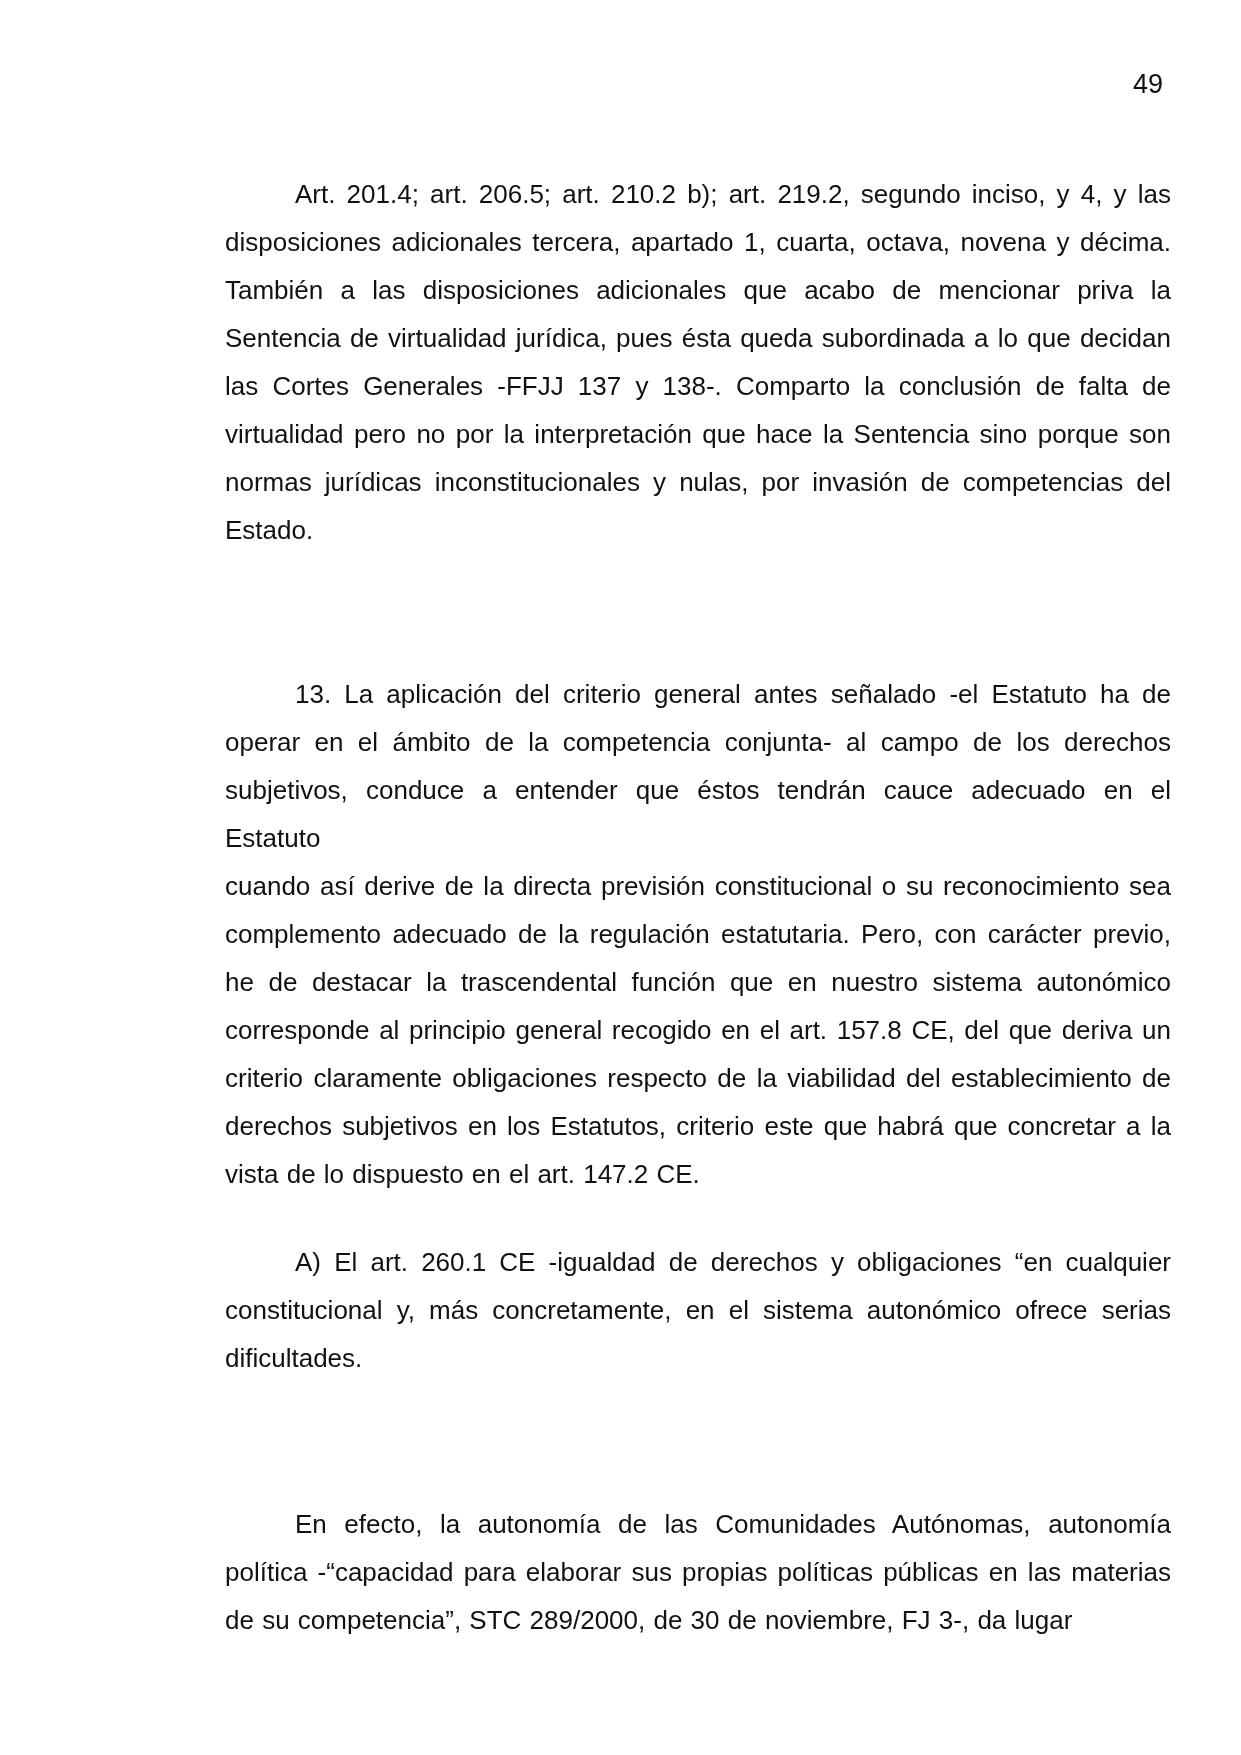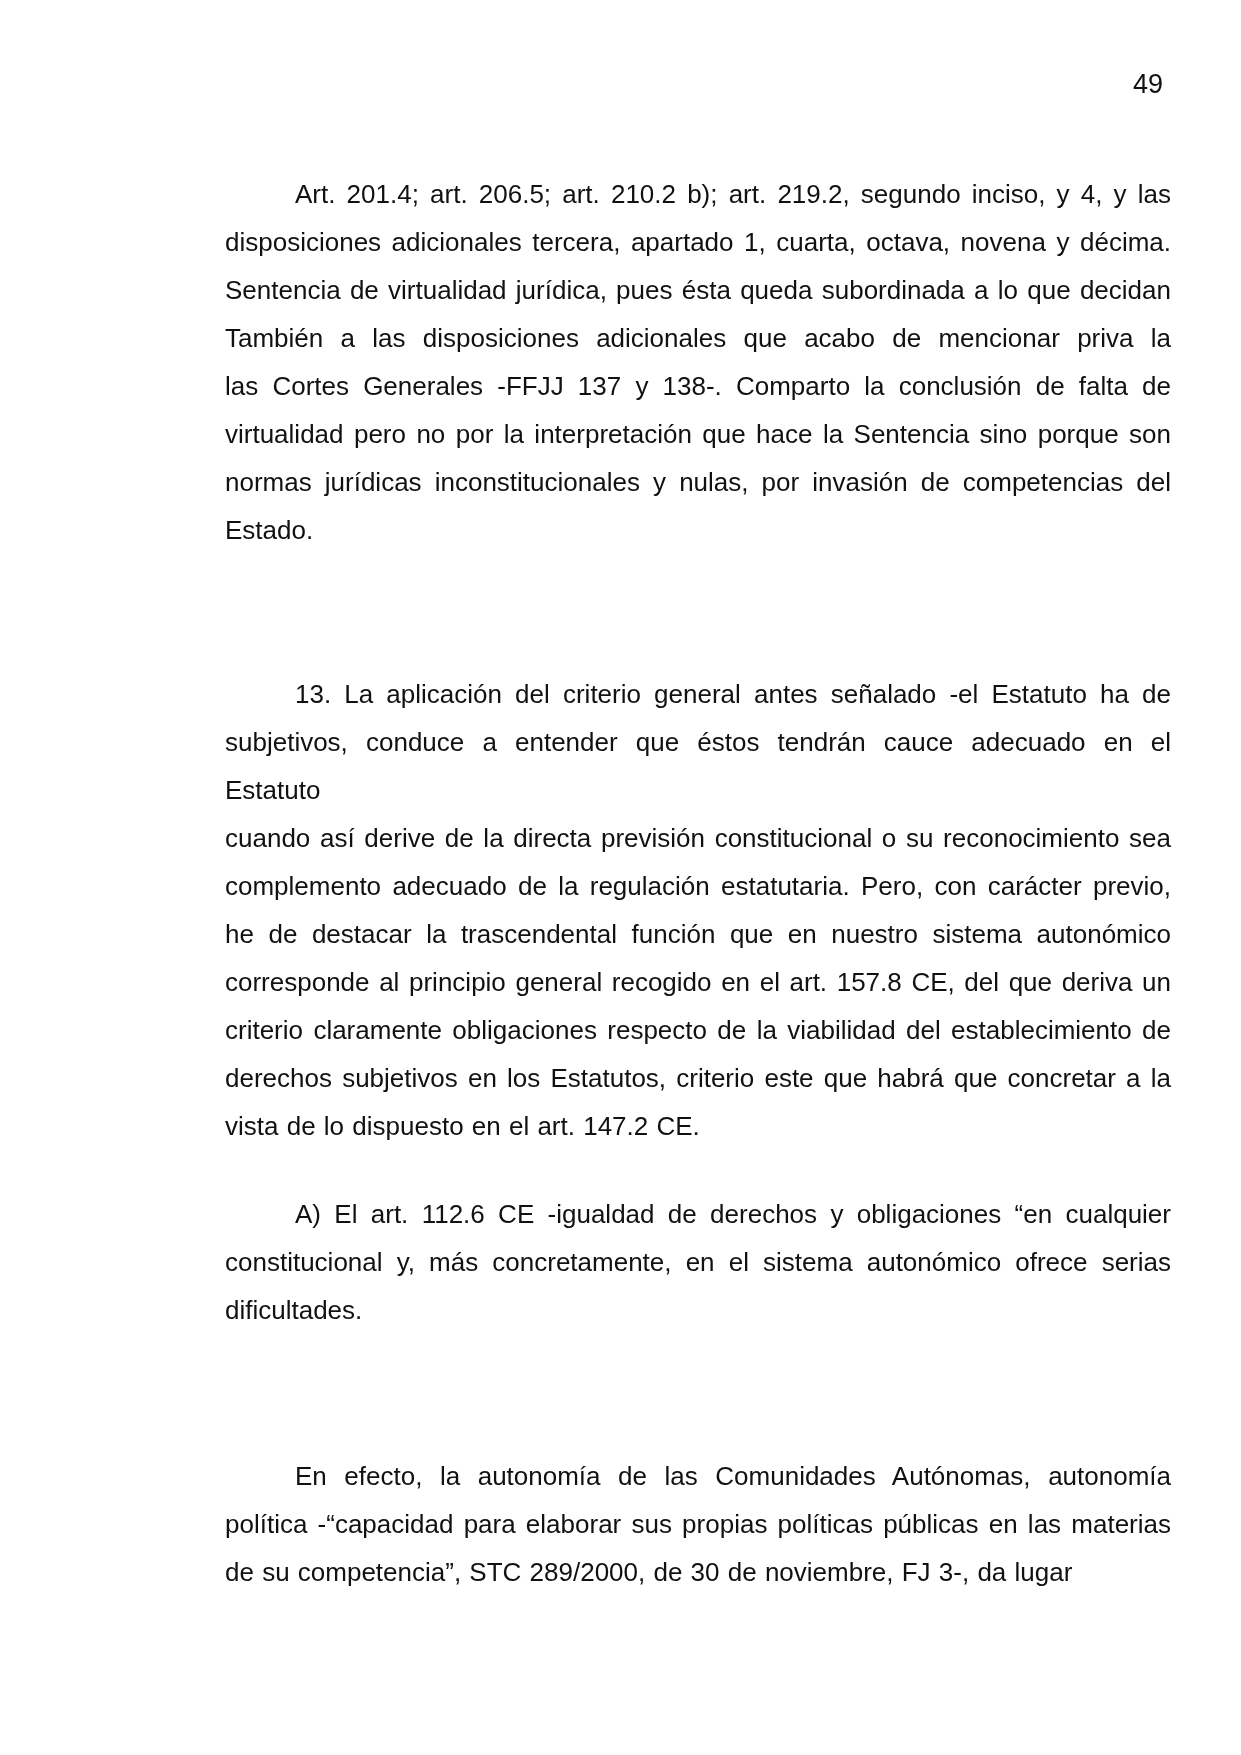--- a/index.html
+++ b/index.html
@@ -55,40 +55,41 @@
 </style>
 </head>
 <body>
 
 <div class="page">
   <div class="page-number">49</div>
   <div class="content">
       <div class="paragraph para-0">
         <div class="line indent">Art. 201.4; art. 206.5; art. 210.2 b); art. 219.2, segundo inciso, y 4, y las</div>
         <div class="line">disposiciones adicionales tercera, apartado 1, cuarta, octava, novena y décima.</div>
+        <div class="line">También a las disposiciones adicionales que acabo de mencionar priva la</div>
         <div class="line">Sentencia de virtualidad jurídica, pues ésta queda subordinada a lo que decidan</div>
-        <div class="line">También a las disposiciones adicionales que acabo de mencionar priva la</div>
         <div class="line">las Cortes Generales -FFJJ 137 y 138-. Comparto la conclusión de falta de</div>
         <div class="line">virtualidad pero no por la interpretación que hace la Sentencia sino porque son</div>
         <div class="line">normas jurídicas inconstitucionales y nulas, por invasión de competencias del</div>
         <div class="line last">Estado.</div>
       </div>
       <div class="paragraph para-1">
         <div class="line indent">13. La aplicación del criterio general antes señalado -el Estatuto ha de</div>
+        <div class="line">operar en el ámbito de la competencia conjunta- al campo de los derechos</div>
         <div class="line">subjetivos, conduce a entender que éstos tendrán cauce adecuado en el Estatuto</div>
         <div class="line">cuando así derive de la directa previsión constitucional o su reconocimiento sea</div>
         <div class="line">complemento adecuado de la regulación estatutaria. Pero, con carácter previo,</div>
         <div class="line">he de destacar la trascendental función que en nuestro sistema autonómico</div>
         <div class="line">corresponde al principio general recogido en el art. 157.8 CE, del que deriva un</div>
         <div class="line">criterio claramente obligaciones respecto de la viabilidad del establecimiento de</div>
         <div class="line">derechos subjetivos en los Estatutos, criterio este que habrá que concretar a la</div>
         <div class="line last">vista de lo dispuesto en el art. 147.2 CE.</div>
       </div>
       <div class="paragraph para-2">
-        <div class="line indent">A) El art. 112.6 CE -igualdad de derechos y obligaciones “en cualquier</div>
+        <div class="line indent">A) El art. 260.1 CE -igualdad de derechos y obligaciones “en cualquier</div>
         <div class="line">constitucional y, más concretamente, en el sistema autonómico ofrece serias</div>
         <div class="line last">dificultades.</div>
       </div>
       <div class="paragraph para-3">
         <div class="line indent">En efecto, la autonomía de las Comunidades Autónomas, autonomía</div>
         <div class="line">política -“capacidad para elaborar sus propias políticas públicas en las materias</div>
         <div class="line last">de su competencia”, STC 289/2000, de 30 de noviembre, FJ 3-, da lugar</div>
       </div>
     </div>
 </div>

